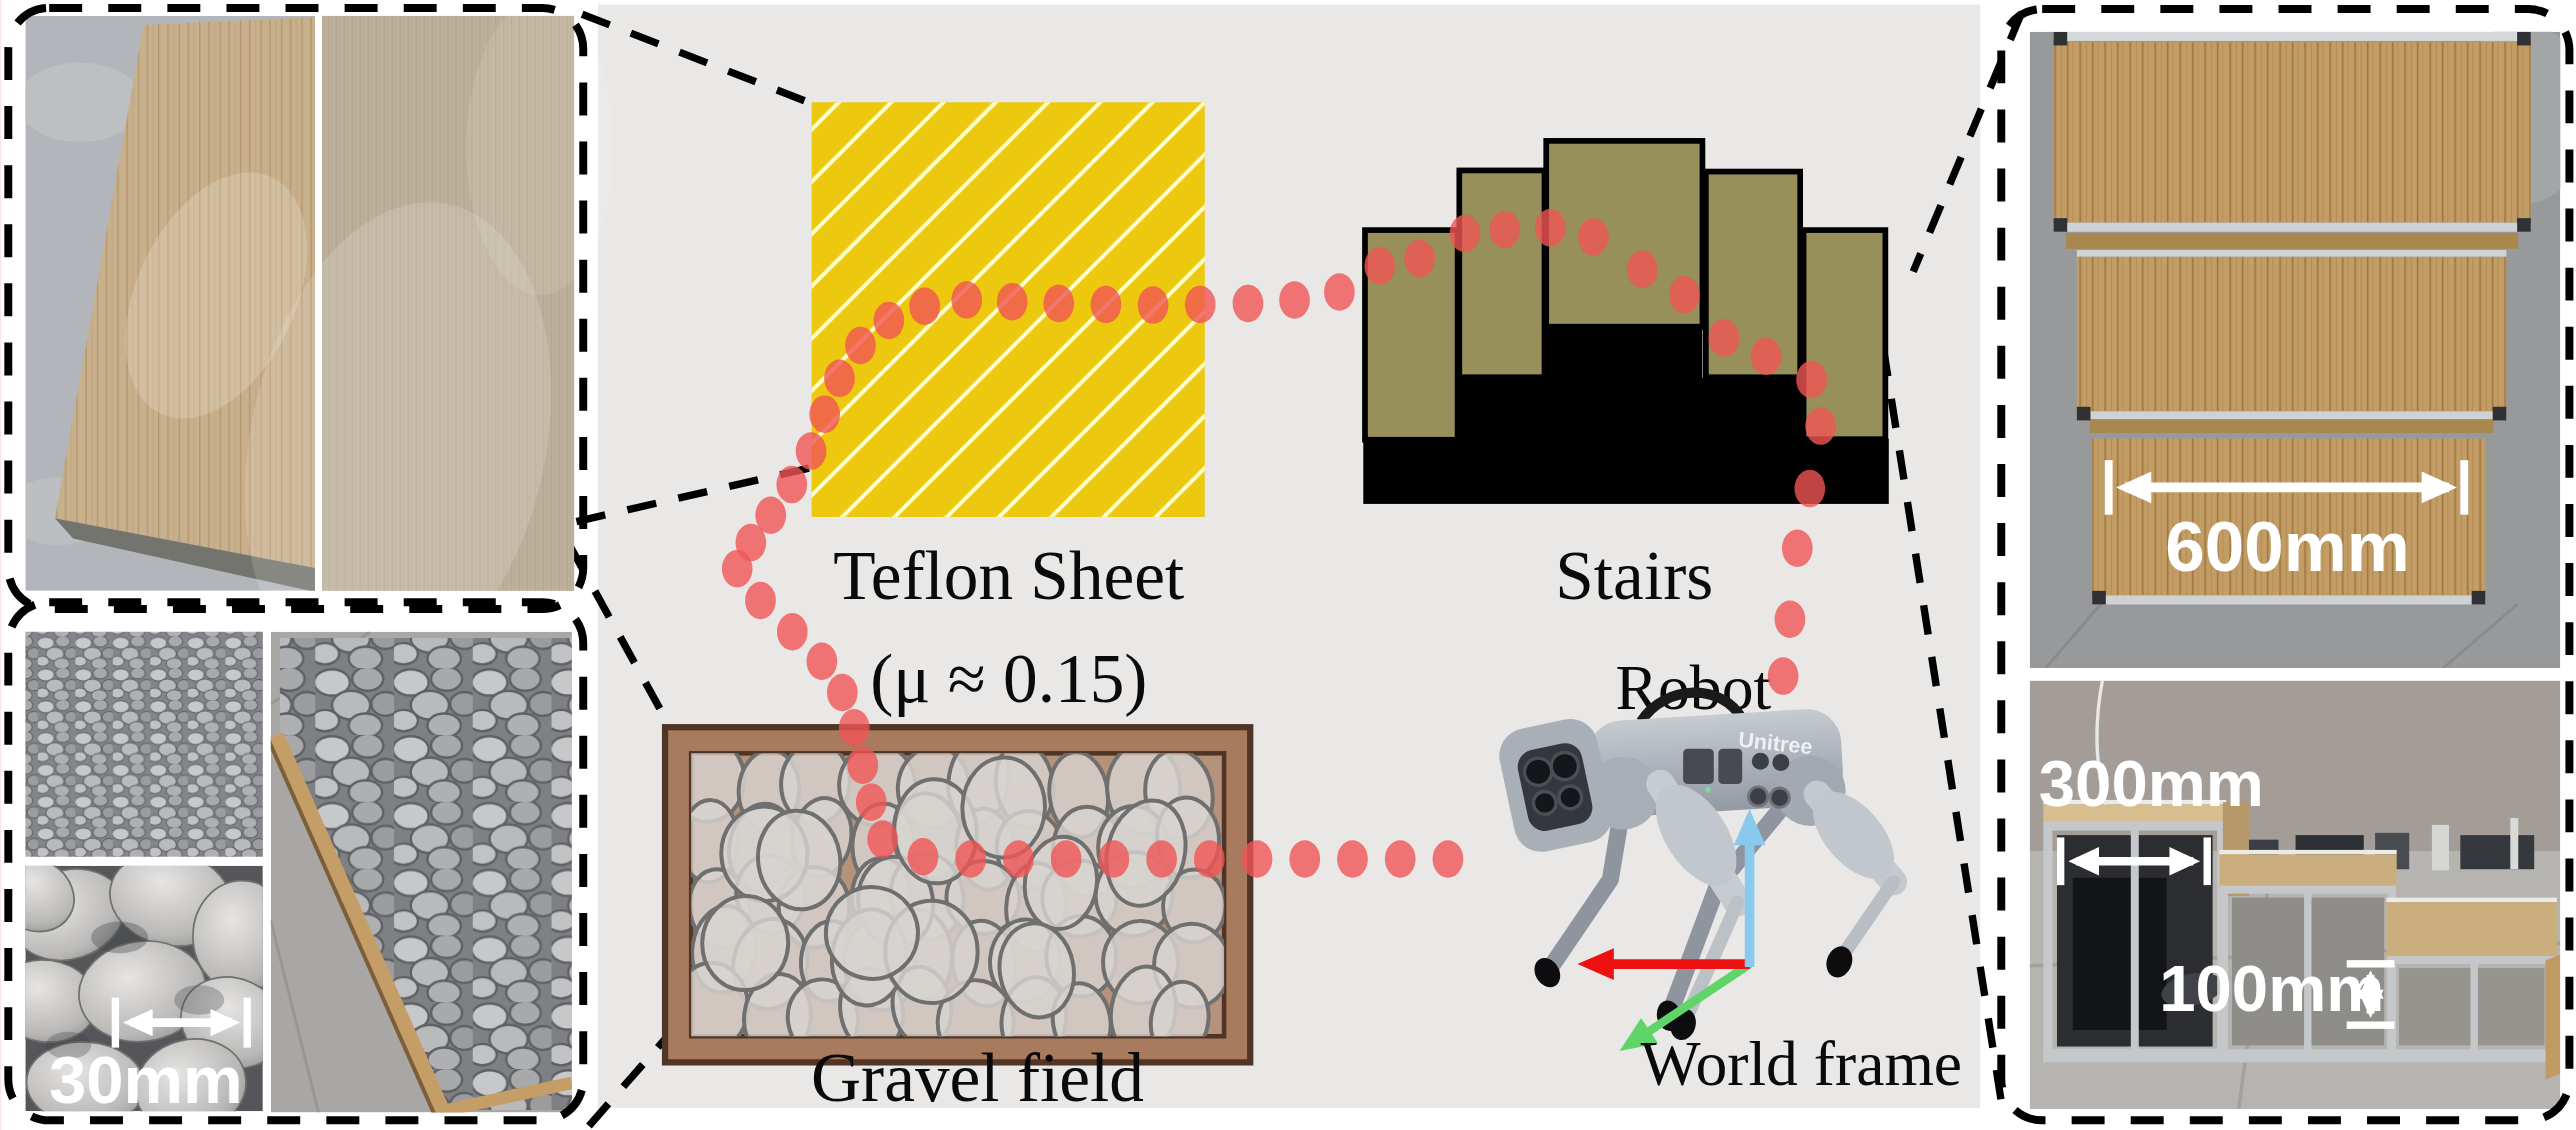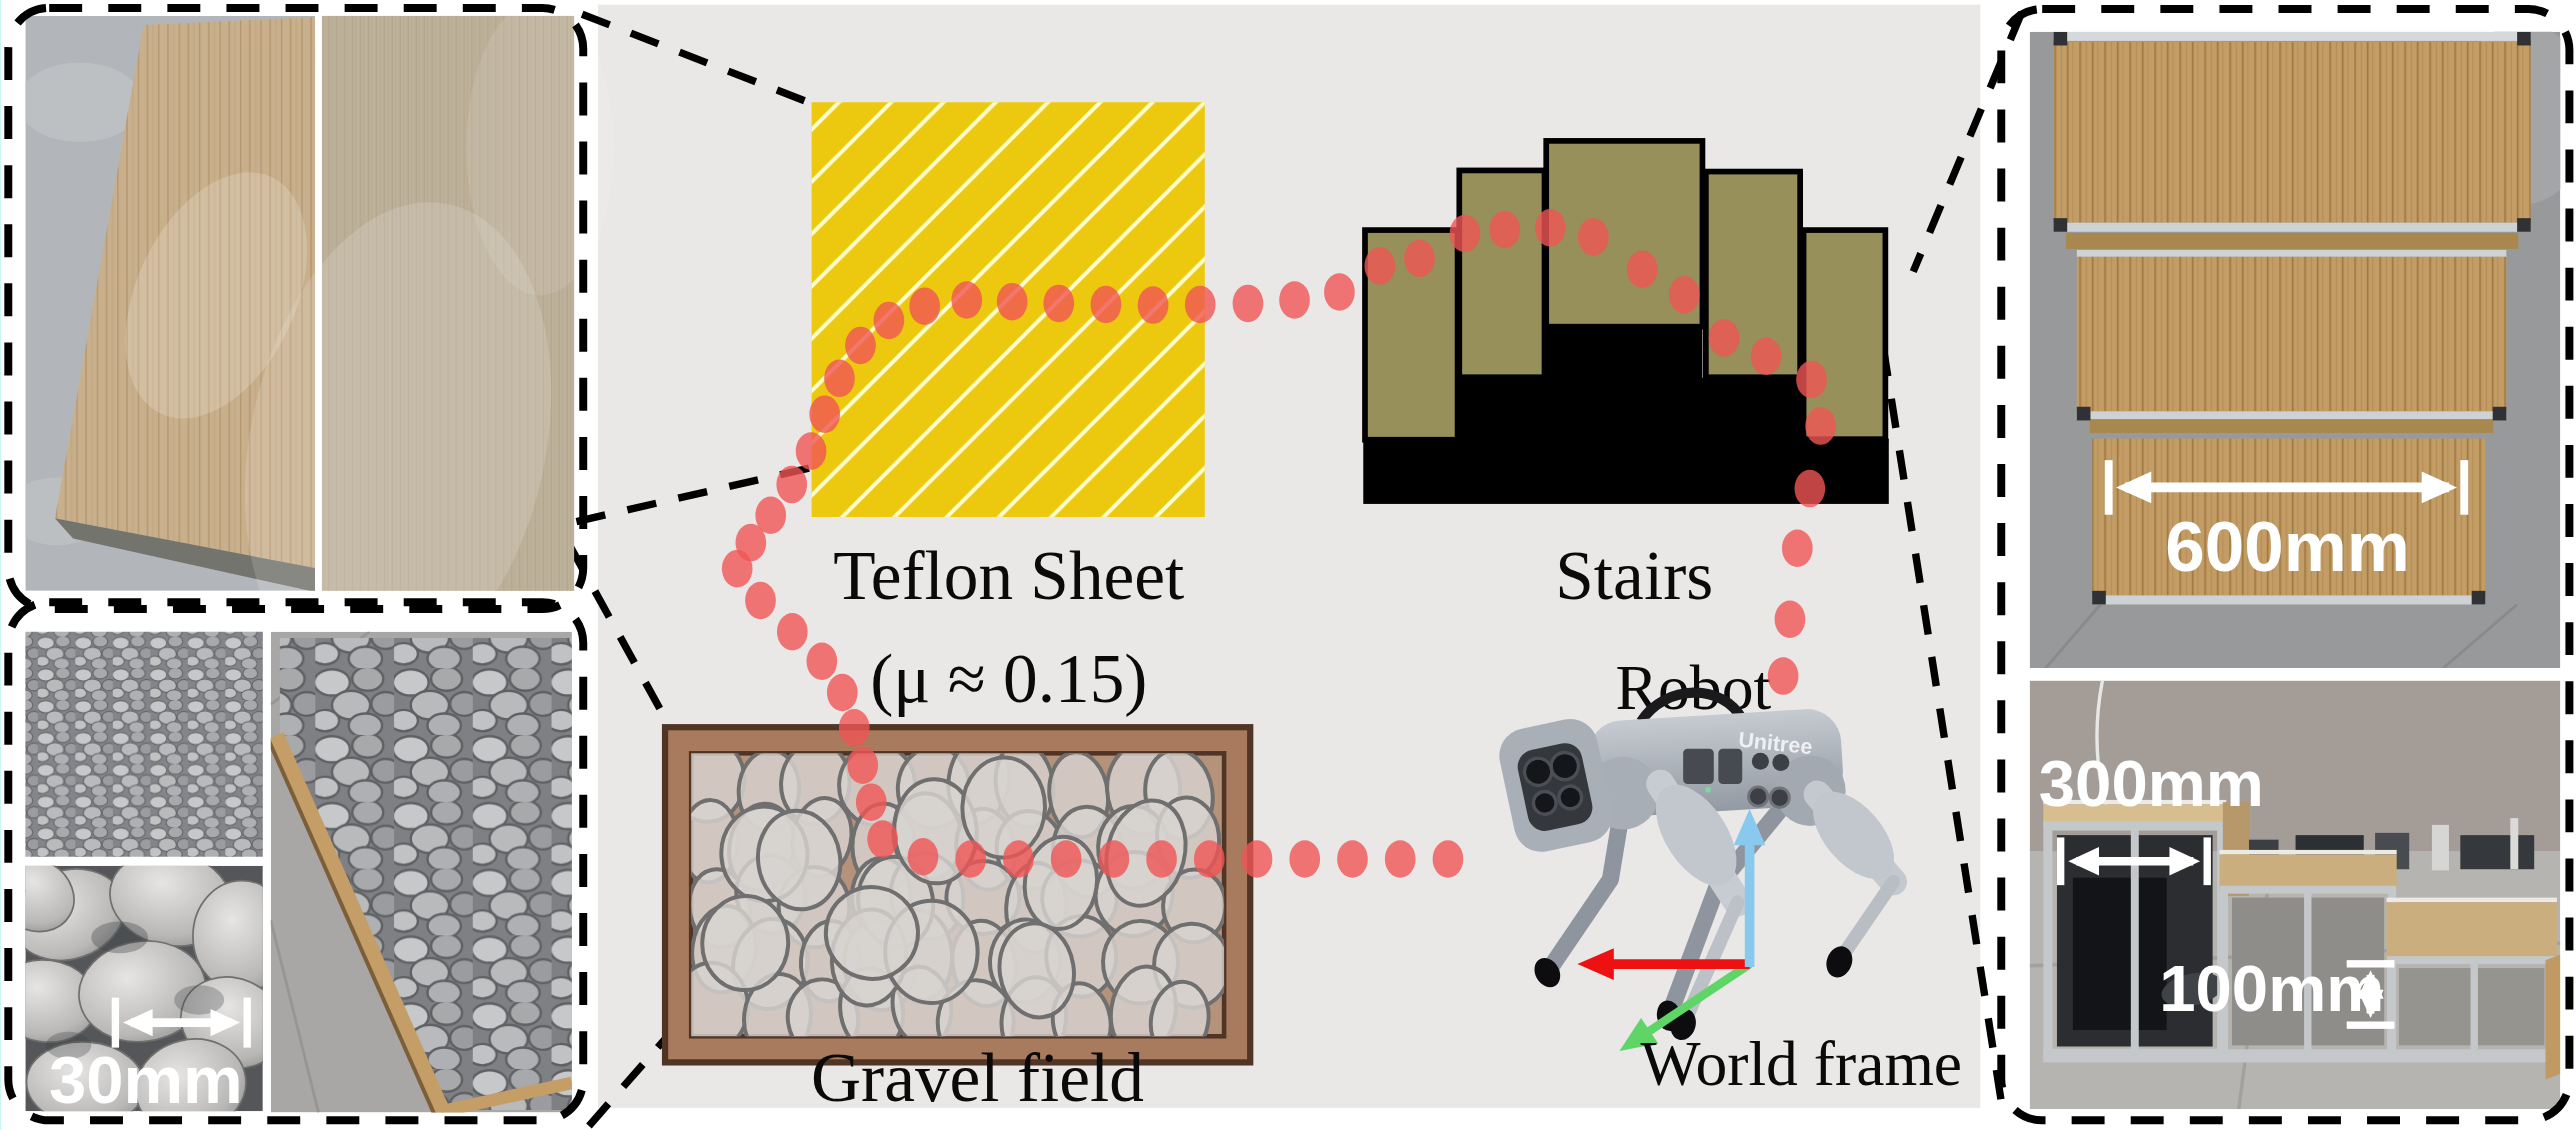--- a/index.html
+++ b/index.html
@@ -1,16 +1,16 @@
 <!DOCTYPE html>
 <html style="font-size:9px"><head>
 <meta charset="utf-8">
 <style>
   html,body{margin:0;padding:0;background:#ffffff;}
-  .stage{width:2160px;height:1130px;position:relative;background:#5eead4;}
+  .stage{width:2160px;height:1130px;position:relative;background:#f9a8d4;}
   svg{display:block;}
   .lbl{font-family:"Liberation Serif",serif;fill:#0a0a0a;}
   .meas{font-family:"Liberation Sans",sans-serif;font-weight:700;fill:#ffffff;}
   .brand{font-family:"Liberation Sans",sans-serif;font-weight:700;}
 </style>
 </head>
 <body>
 
 <div class="stage">
 <svg viewBox="0 0 4533 1989" width="2576" height="1130" xmlns="http://www.w3.org/2000/svg">

